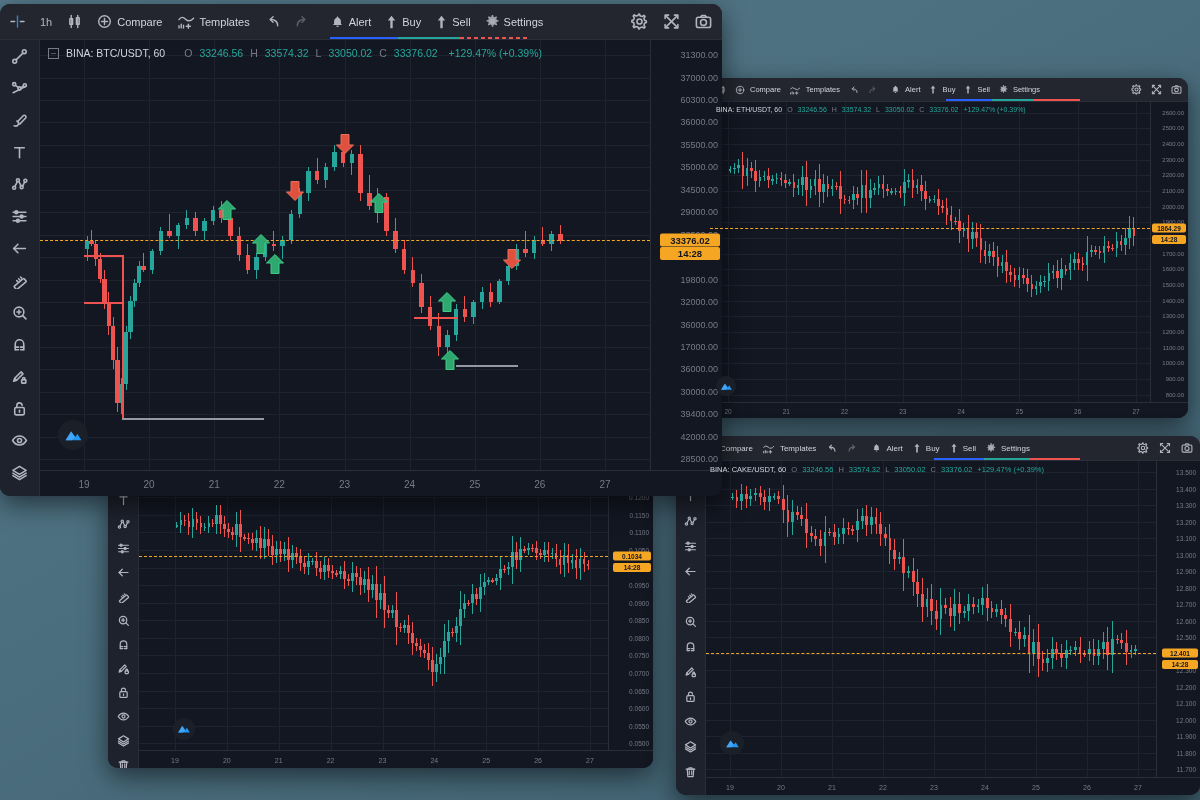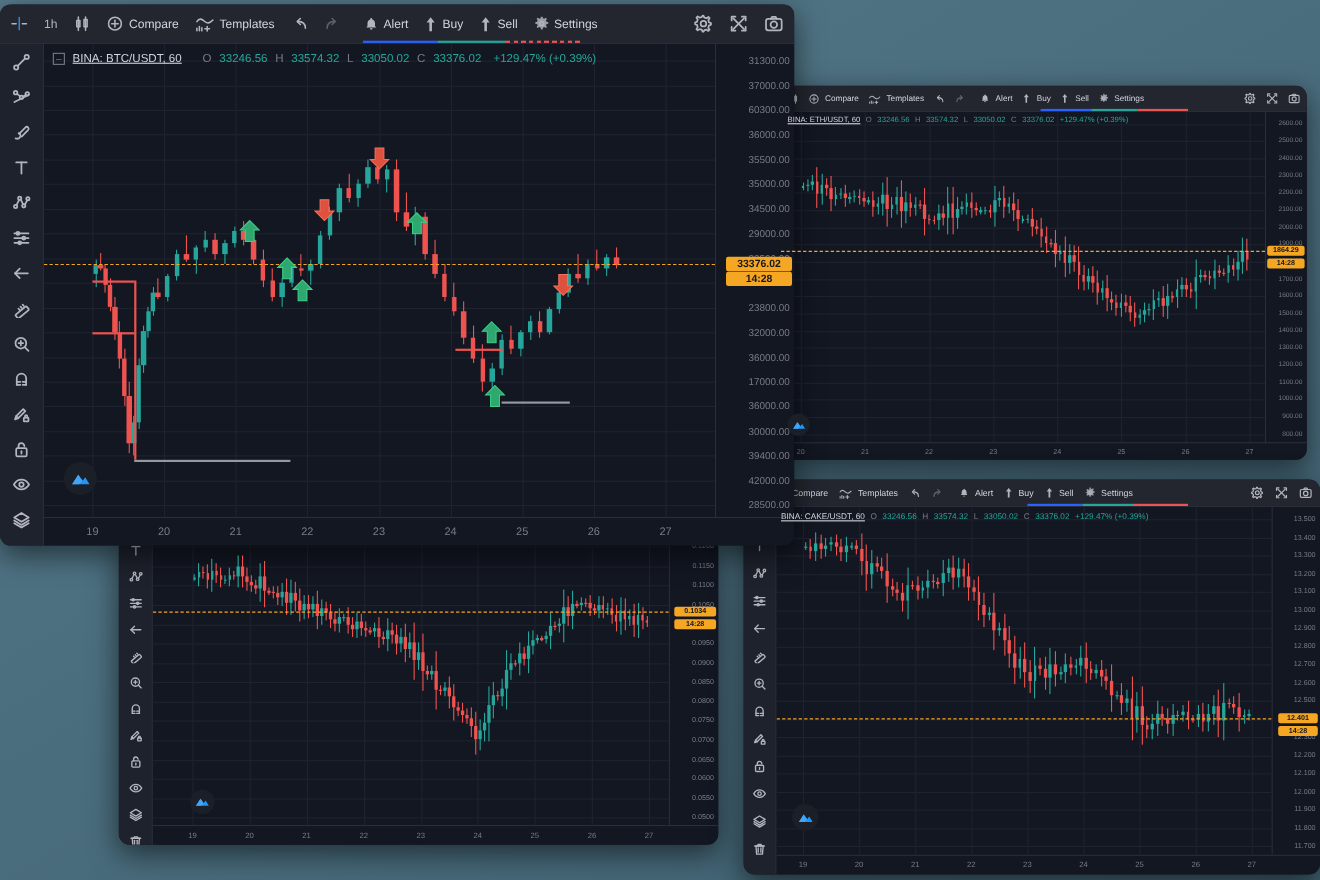--- a/index.html
+++ b/index.html
@@ -28,21 +28,21 @@
   .ul-sell { background: #ef5350; }
 
   svg { display: block; }
   .ico { stroke: #b2b5be; fill: none; stroke-width: 1.5;
          stroke-linecap: round; stroke-linejoin: round; }
   .ico-f { fill: #b2b5be; stroke: none; }
 
   
   .legend { display: flex; align-items: center; gap: 8px; color: #d1d4dc;
             white-space: nowrap; position: absolute; z-index: 6; }
-  .legend .sym { color: #d1d4dc; text-decoration: underline; }
+  .legend .sym { color: #d1d4dc; }
   .legend .k { color: #787b86; }
   .legend .v { color: #26a69a; }
   .legend .chg { color: #26a69a; }
   .collapse-box { border: 1px solid #787b86; color: #787b86;
                   display: inline-flex; align-items: center; justify-content: center; }
 
   
   .wbody { flex: 1 1 auto; display: flex; min-height: 0; }
   .lefttools { background: #1e222d; border-right: 1px solid #2a2e39;
                display: flex; flex-direction: column; align-items: center;
@@ -1883,21 +1883,21 @@
               <div class="axislabel" style="top: 15.05px;">31300.00</div>
               <div class="axislabel" style="top: 37.5056px;">37000.00</div>
               <div class="axislabel" style="top: 59.9611px;">60300.00</div>
               <div class="axislabel" style="top: 82.4167px;">36000.00</div>
               <div class="axislabel" style="top: 104.872px;">35500.00</div>
               <div class="axislabel" style="top: 127.328px;">35000.00</div>
               <div class="axislabel" style="top: 149.783px;">34500.00</div>
               <div class="axislabel" style="top: 172.239px;">29000.00</div>
               <div class="axislabel" style="top: 194.694px;">33500.00</div>
               <div class="axislabel" style="top: 217.15px;">33000.00</div>
-              <div class="axislabel" style="top: 239.606px;">23800.00</div>
+              <div class="axislabel" style="top: 239.606px;">19800.00</div>
               <div class="axislabel" style="top: 262.061px;">32000.00</div>
               <div class="axislabel" style="top: 284.517px;">36000.00</div>
               <div class="axislabel" style="top: 306.972px;">17000.00</div>
               <div class="axislabel" style="top: 329.428px;">36000.00</div>
               <div class="axislabel" style="top: 351.883px;">30000.00</div>
               <div class="axislabel" style="top: 374.339px;">39400.00</div>
               <div class="axislabel" style="top: 396.794px;">42000.00</div>
               <div class="axislabel" style="top: 419.25px;">28500.00</div>
               <div class="pricetag" style="top: 200.263px; font-size: 9.5px; width: 60px; padding: 1px 0px;">33376.02</div>
               <div class="timetag" style="top: 207.263px; font-size: 9.5px; width: 60px; padding: 1px 0px;">14:28</div>

